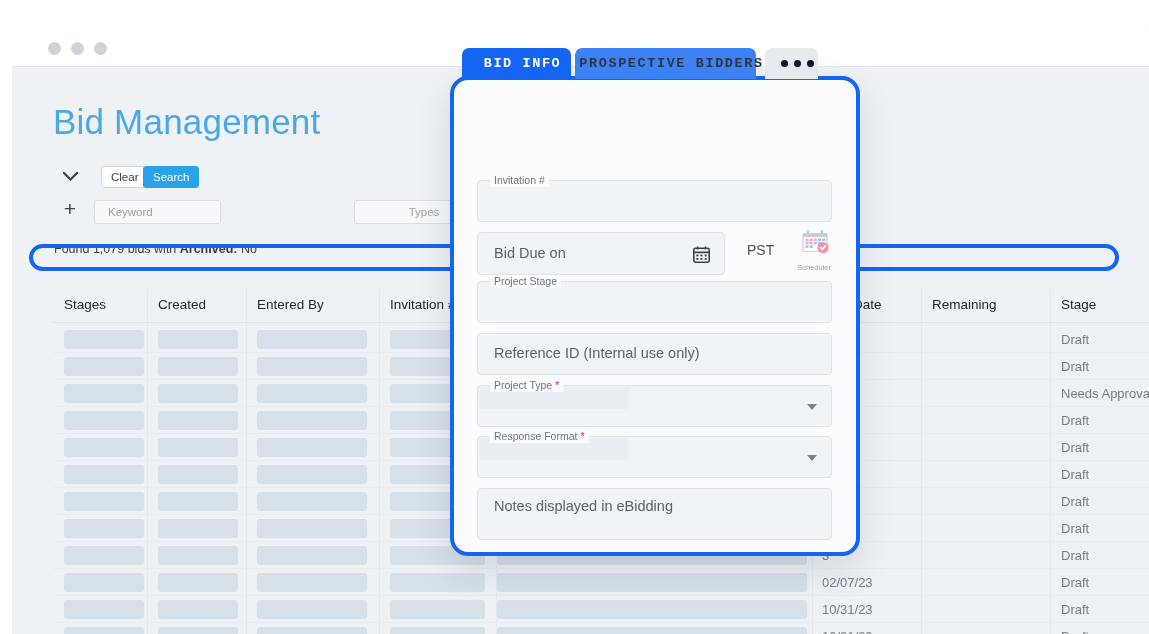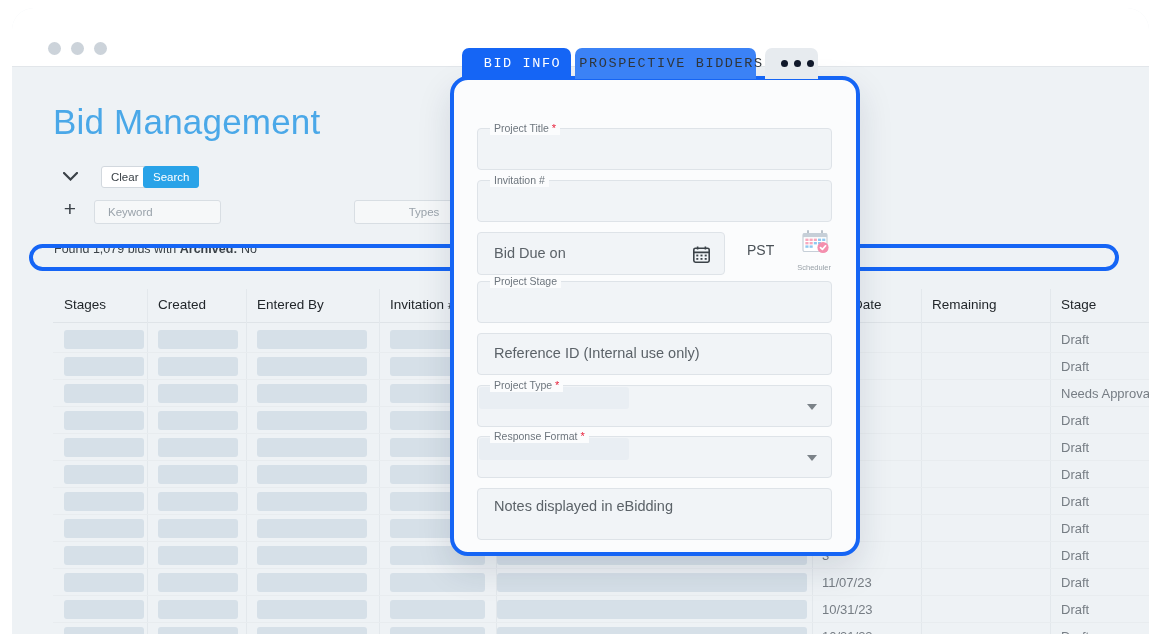--- a/index.html
+++ b/index.html
@@ -116,21 +116,21 @@
     z-index: 7;
   }
 
   
   #tabs { position: absolute; left: 450px; top: 40px; height: 31px; z-index: 11; }
   .tab {
     position: absolute; top: 0; height: 31px;
     border-radius: 7px 7px 0 0;
     display: flex; align-items: center; justify-content: center;
     font-family: "Liberation Mono", monospace;
-    font-size: 13.5px; font-weight: 400; letter-spacing: 1.6px;
+    font-size: 13.5px; font-weight: 700; letter-spacing: 1.6px;
     white-space: nowrap;
     padding-left: 12px;
   }
   #tab-bidinfo { left: 0px; width: 109px; background: #1565f5; color: #ffffff; }
   #tab-prospective { left: 113px; width: 181px; background: #3b82f6; color: #2f353b; }
   #tab-more { left: 303px; width: 53px; background: #e7ebef; }
   .tabdot { width: 7px; height: 7px; border-radius: 50%; background: #10182a; margin: 0 3px; }
 
   
   #card {
@@ -309,21 +309,21 @@
           <div class="skel" style="left: 337px; top: 257px; width: 95px;"></div>
           <div class="skel" style="left: 444px; top: 257px; width: 310px;"></div>
           <div class="cellval" style="left: 769px; top: 259px;">3</div>
           <div class="cellval" style="left: 1008px; top: 259px;">Draft</div>
           <div class="hline" style="top: 306px;"></div>
           <div class="skel" style="left: 11px; top: 284px; width: 80px;"></div>
           <div class="skel" style="left: 105px; top: 284px; width: 80px;"></div>
           <div class="skel" style="left: 204px; top: 284px; width: 110px;"></div>
           <div class="skel" style="left: 337px; top: 284px; width: 95px;"></div>
           <div class="skel" style="left: 444px; top: 284px; width: 310px;"></div>
-          <div class="cellval" style="left: 769px; top: 286px;">11/07/23</div>
+          <div class="cellval" style="left: 769px; top: 286px;">02/07/23</div>
           <div class="cellval" style="left: 1008px; top: 286px;">Draft</div>
           <div class="hline" style="top: 333px;"></div>
           <div class="skel" style="left: 11px; top: 311px; width: 80px;"></div>
           <div class="skel" style="left: 105px; top: 311px; width: 80px;"></div>
           <div class="skel" style="left: 204px; top: 311px; width: 110px;"></div>
           <div class="skel" style="left: 337px; top: 311px; width: 95px;"></div>
           <div class="skel" style="left: 444px; top: 311px; width: 310px;"></div>
           <div class="cellval" style="left: 769px; top: 313px;">10/31/23</div>
           <div class="cellval" style="left: 1008px; top: 313px;">Draft</div>
           <div class="skel" style="left: 11px; top: 338px; width: 80px;"></div>
@@ -345,23 +345,20 @@
     <div class="tab" id="tab-prospective">PROSPECTIVE BIDDERS</div>
     <div class="tab" id="tab-more">
       <span class="tabdot"></span>
       <span class="tabdot"></span>
       <span class="tabdot"></span>
     </div>
   </div>
 
   <div id="card">
 
-    <div class="field outlined" id="f-title">
-      <span class="notch"><span>Project Title</span> <span class="req">*</span></span>
-    </div>
 
     <div class="field outlined" id="f-inv">
       <span class="notch">Invitation #</span>
     </div>
 
     <div class="field" id="f-due">
       <span class="inlabel">Bid Due on</span>
       <span id="cal-icon">
         <svg width="17" height="17" viewBox="0 0 17 17">
           <rect x="0.8" y="2.2" width="15.4" height="14" rx="1.6" fill="none" stroke="#3b4248" stroke-width="1.6"></rect>

